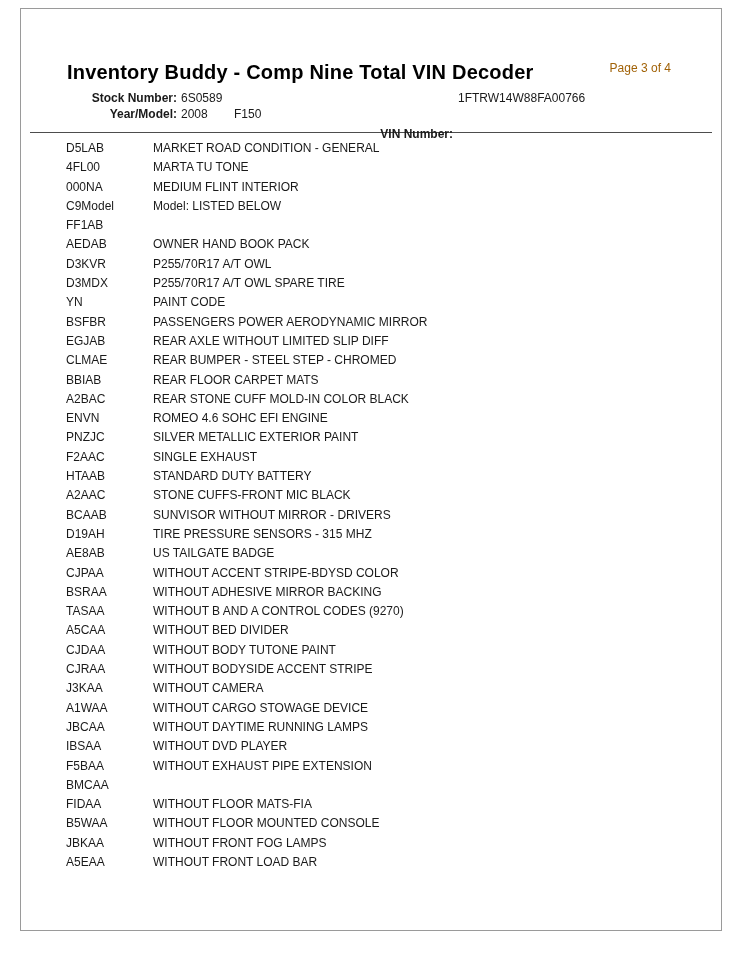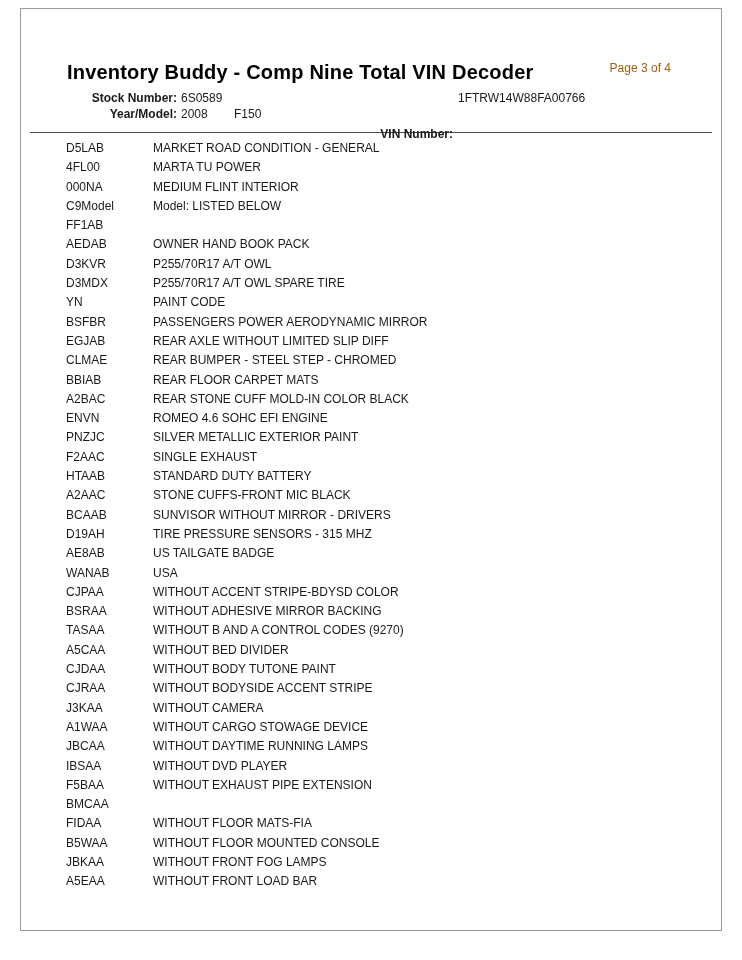--- a/index.html
+++ b/index.html
@@ -107,21 +107,21 @@
   <hr class="divider">
 
   <div class="rows">
   <div class="row">
     <span class="code">D5LAB</span>
     <span class="desc">MARKET ROAD CONDITION - GENERAL</span>
   </div>
 
   <div class="row">
     <span class="code">4FL00</span>
-    <span class="desc">MARTA TU POWER</span>
+    <span class="desc">MARTA TU TONE</span>
   </div>
 
   <div class="row">
     <span class="code">000NA</span>
     <span class="desc">MEDIUM FLINT INTERIOR</span>
   </div>
 
   <div class="row">
     <span class="code">C9Model</span>
     <span class="desc">Model: LISTED BELOW</span>
@@ -209,24 +209,20 @@
   <div class="row">
     <span class="code">D19AH</span>
     <span class="desc">TIRE PRESSURE SENSORS - 315 MHZ</span>
   </div>
 
   <div class="row">
     <span class="code">AE8AB</span>
     <span class="desc">US TAILGATE BADGE</span>
   </div>
 
-  <div class="row">
-    <span class="code">WANAB</span>
-    <span class="desc">USA</span>
-  </div>
 
   <div class="row">
     <span class="code">CJPAA</span>
     <span class="desc">WITHOUT ACCENT STRIPE-BDYSD COLOR</span>
   </div>
 
   <div class="row">
     <span class="code">BSRAA</span>
     <span class="desc">WITHOUT ADHESIVE MIRROR BACKING</span>
   </div>

